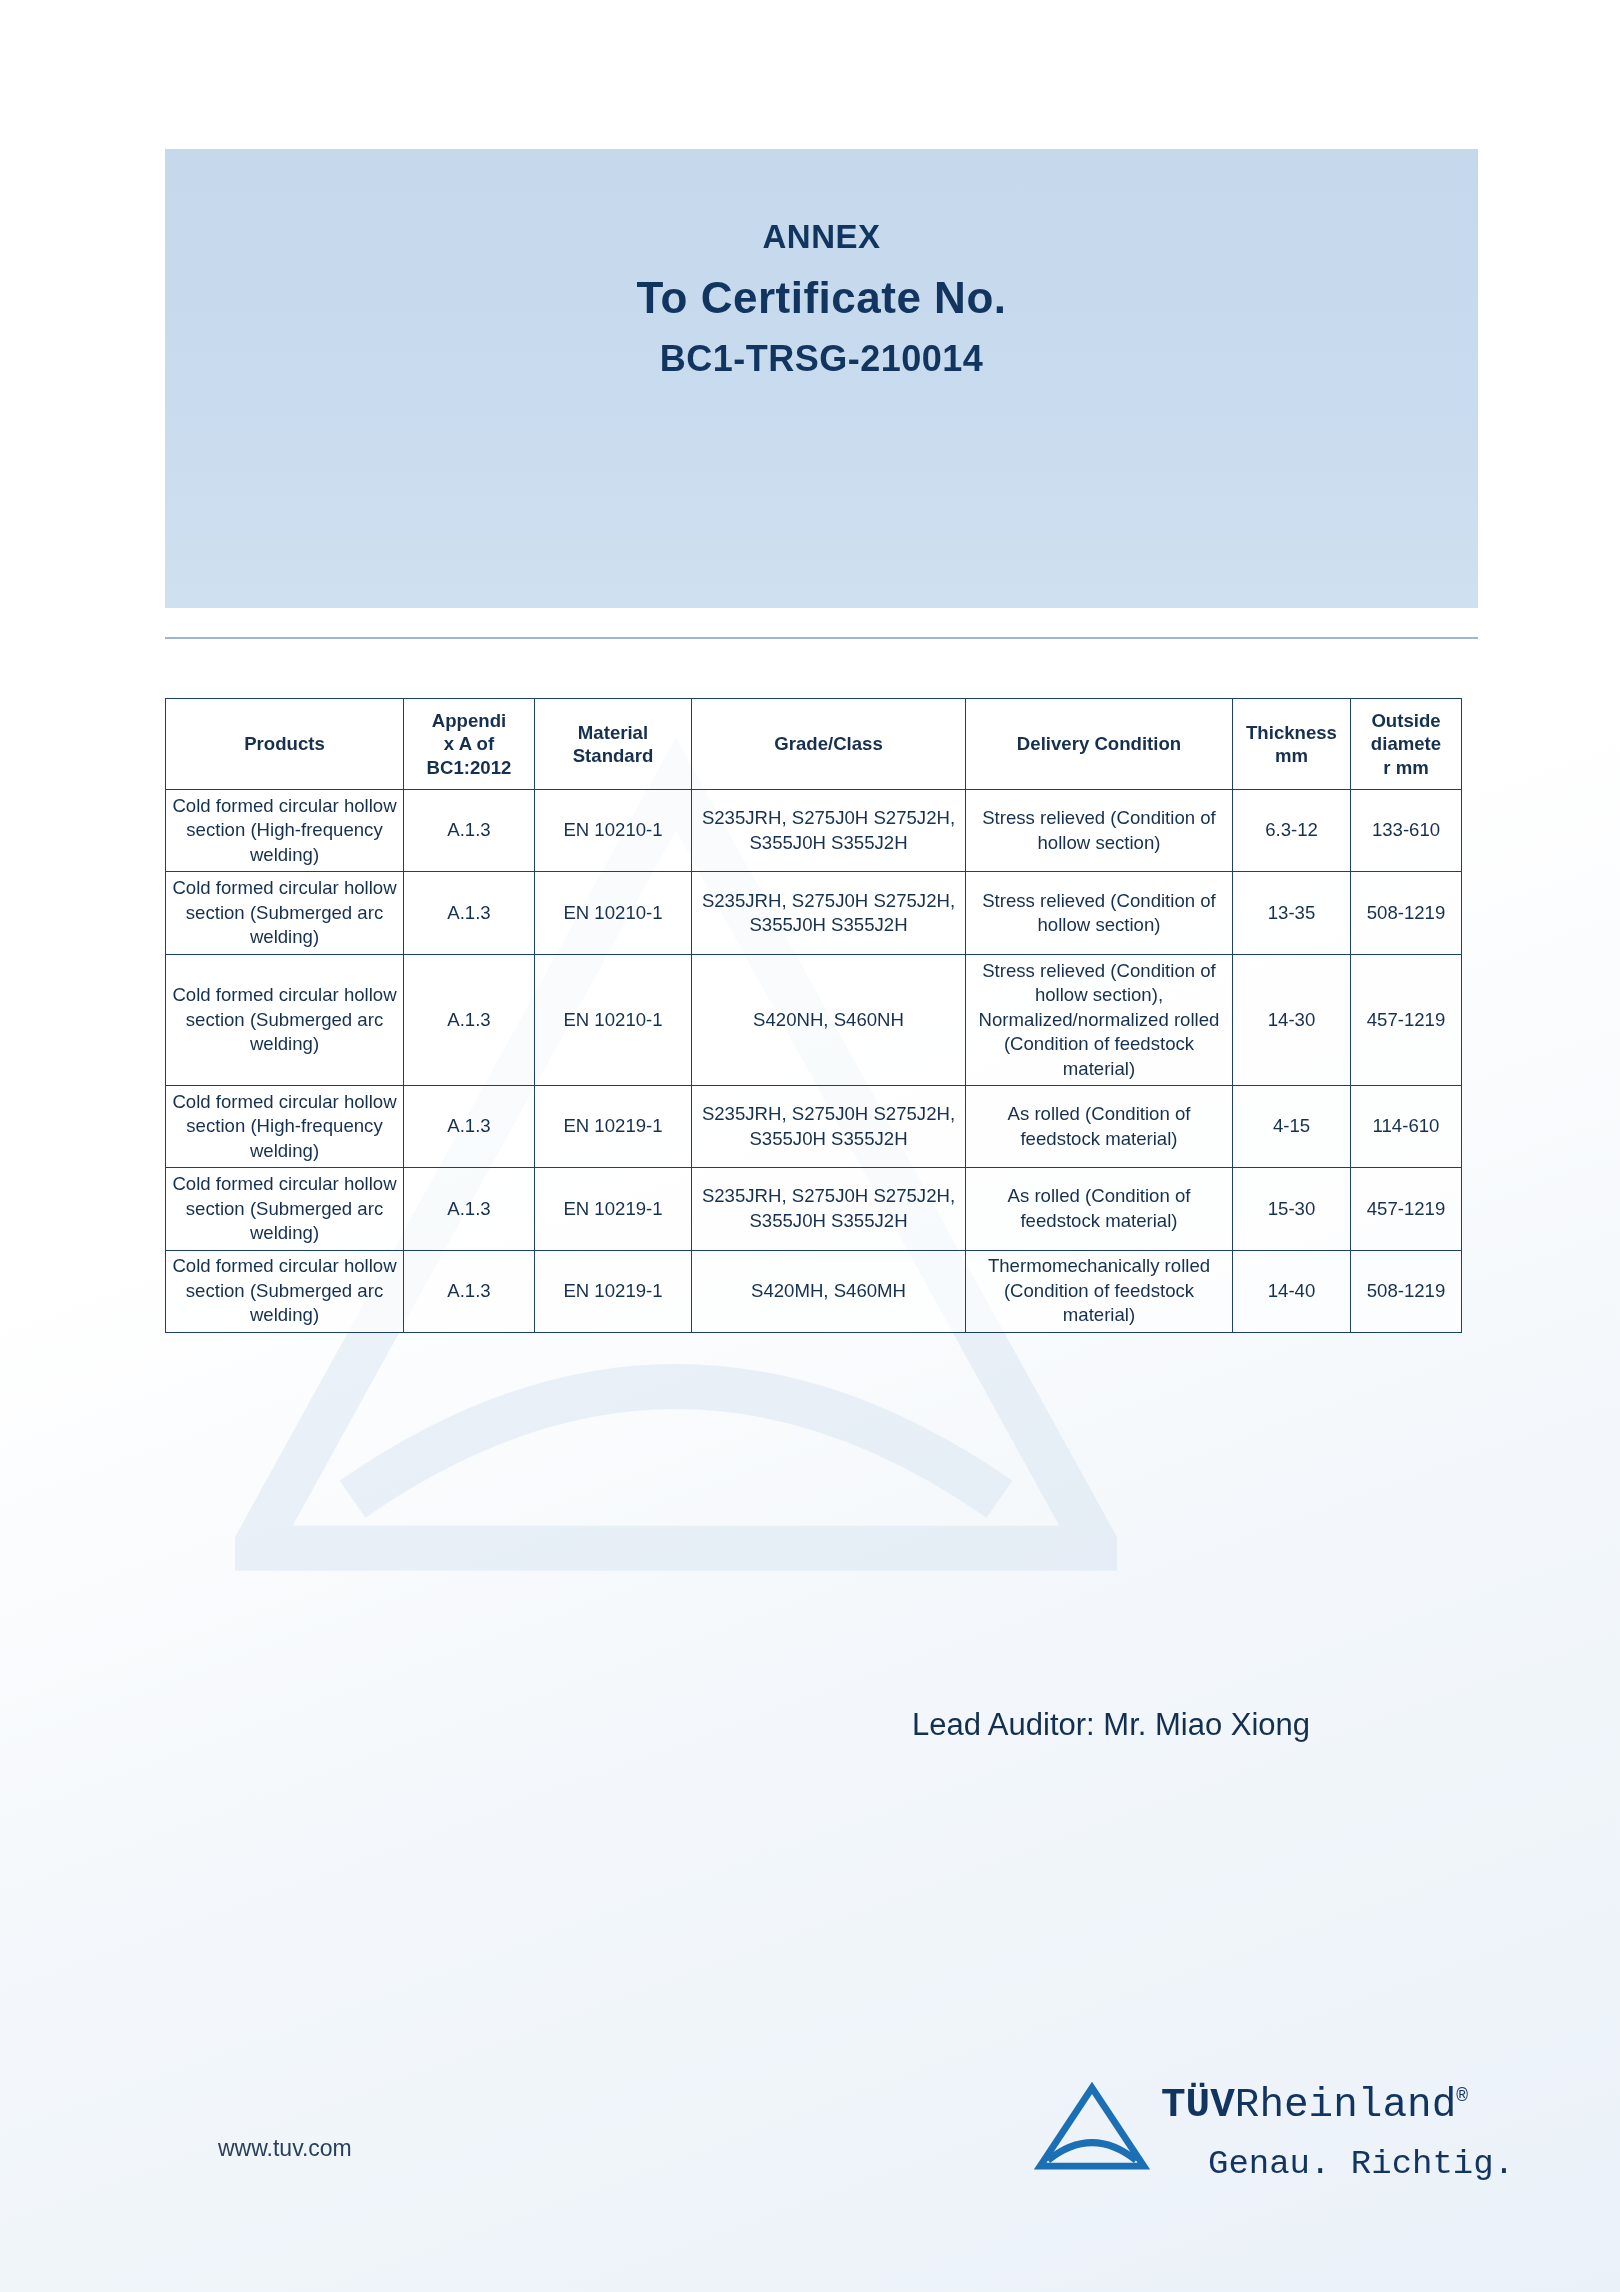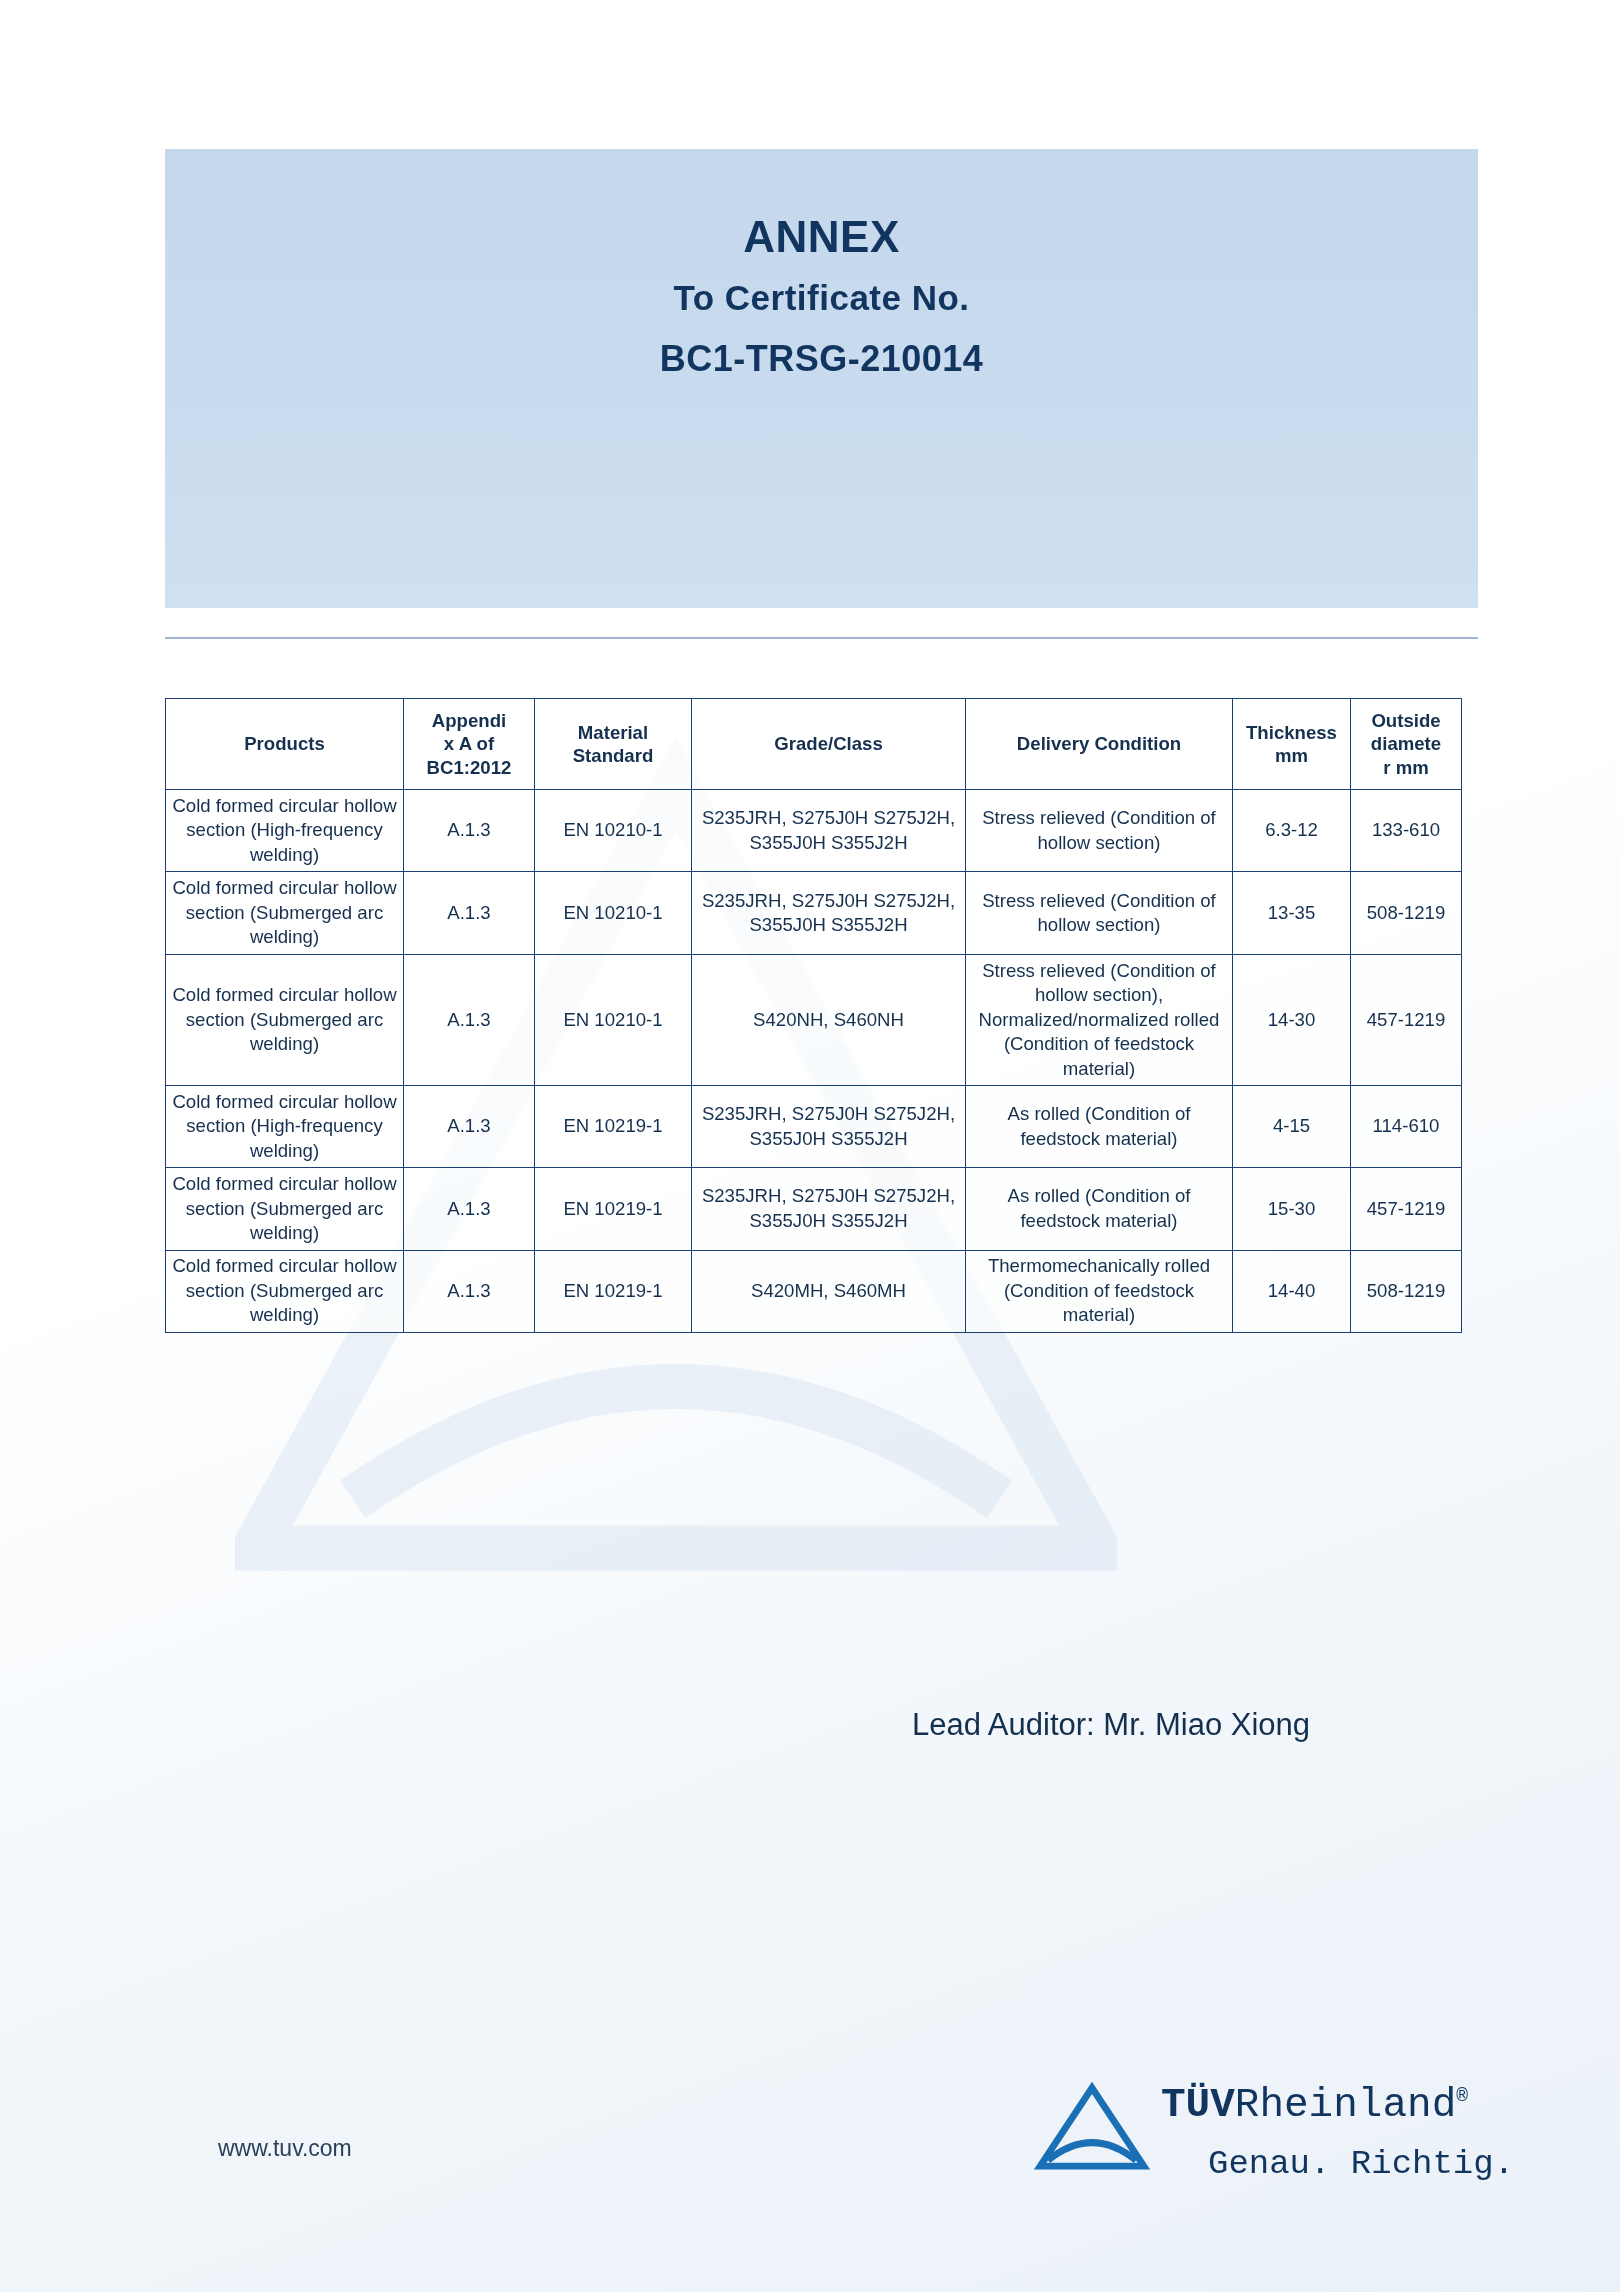--- a/index.html
+++ b/index.html
@@ -46,25 +46,25 @@
     position: absolute;
     left: 0;
     right: 0;
     top: 57px;
     text-align: center;
     color: #12355f;
     font-weight: bold;
     letter-spacing: 0.5px;
   }
   .hdr-line1 {
+    font-size: 33px;
+    line-height: 61px;
+  }
+  .hdr-line2 {
     font-size: 44px;
-    line-height: 61px;
-  }
-  .hdr-line2 {
-    font-size: 35px;
     line-height: 61px;
   }
   .hdr-line3 {
     font-size: 36px;
     line-height: 61px;
   }
 
   
   .rule {
     position: absolute;

